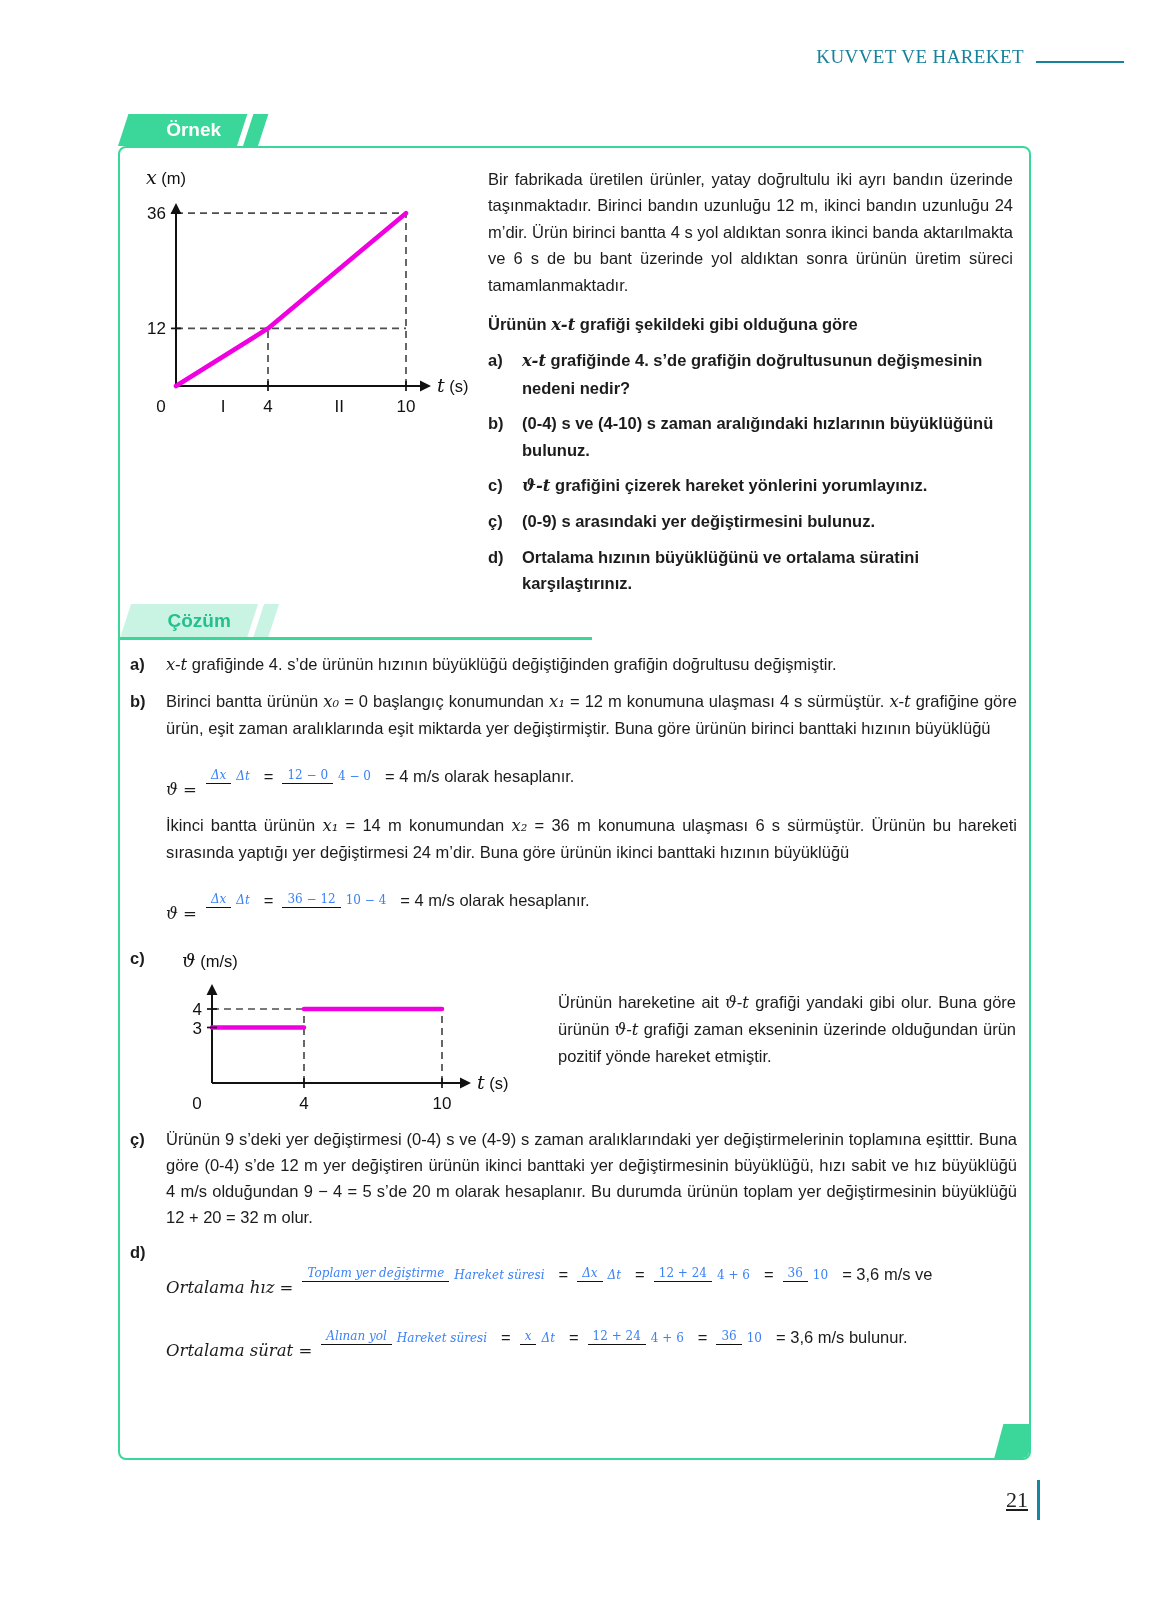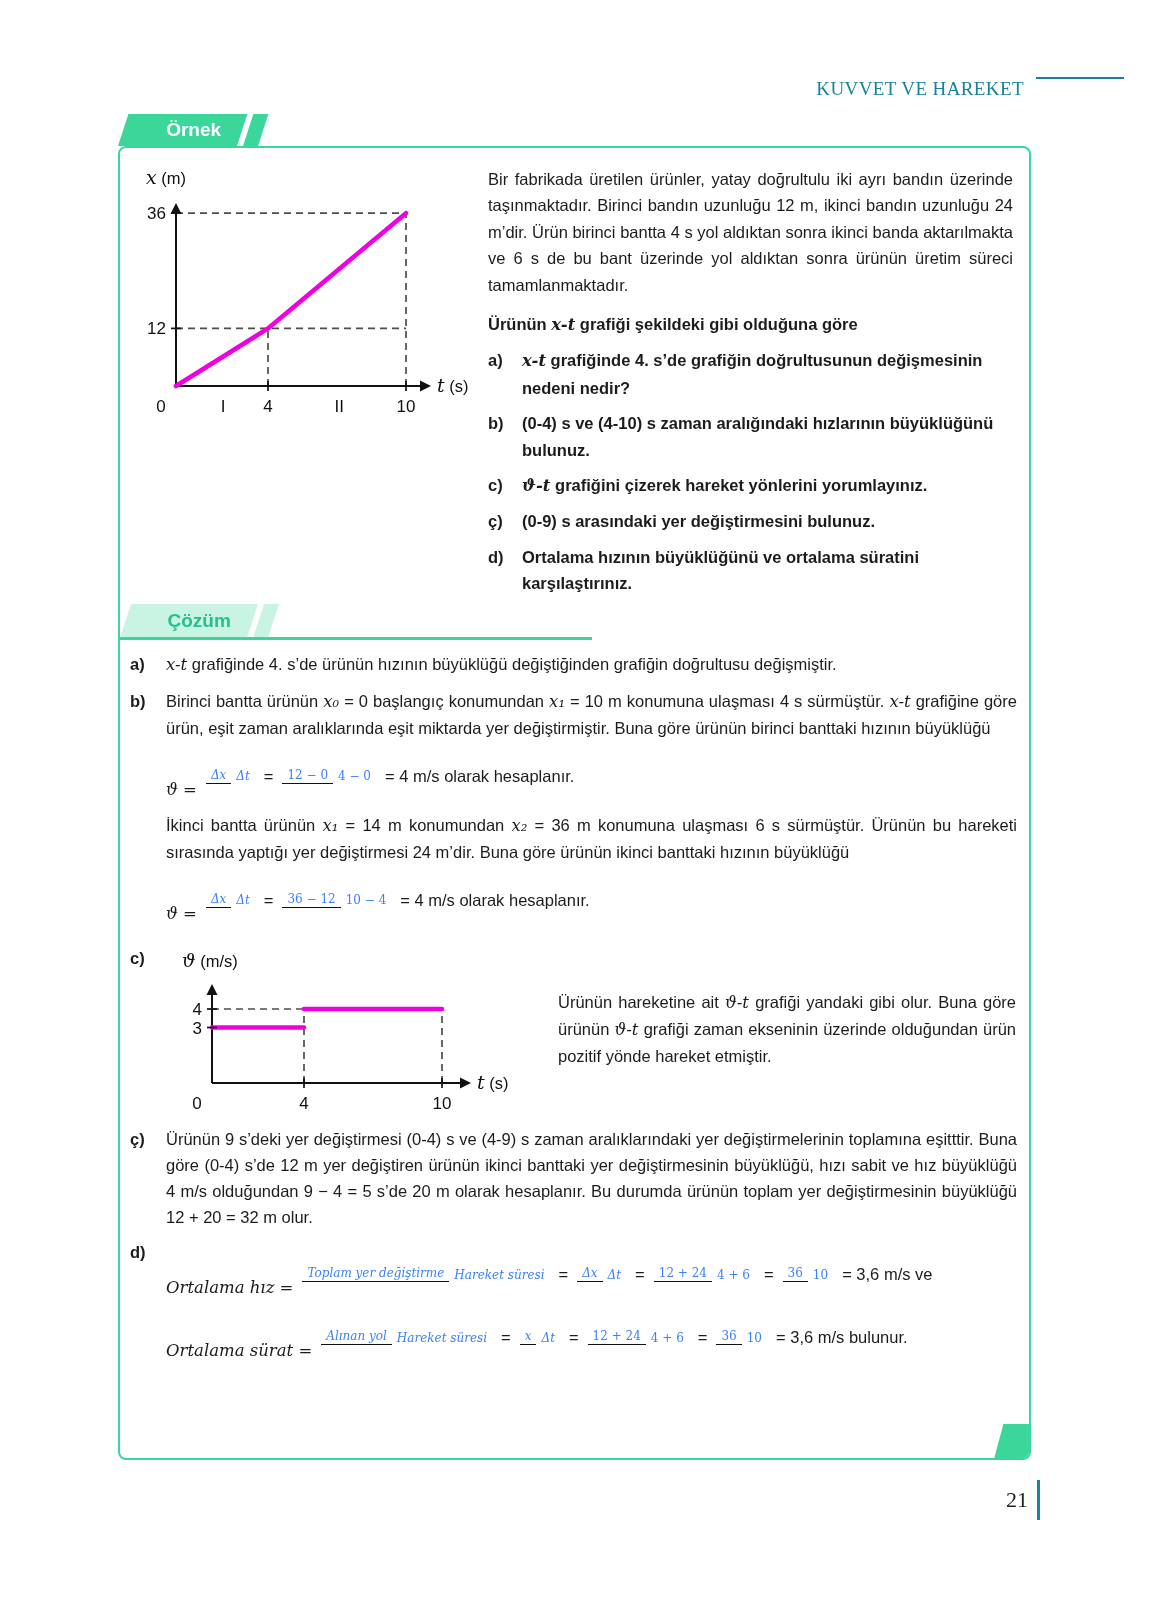--- a/index.html
+++ b/index.html
@@ -1,21 +1,21 @@
 <!DOCTYPE html>
 <html><head>
 <meta charset="utf-8">
 <style>
   html,body{margin:0;padding:0;background:#ffffff;}
   .page{position:relative;width:1152px;height:1624px;background:#fff;overflow:hidden;
         font-family:"Liberation Sans",sans-serif;color:#1c1c1c;}
 
   
   .page-header{position:absolute;top:46px;right:28px;display:flex;align-items:center;gap:12px;}
-  .header-title{font-family:"Liberation Serif",serif;font-size:19px;letter-spacing:.4px;color:#17839B;margin-top:32px;}
+  .header-title{font-family:"Liberation Serif",serif;font-size:19px;letter-spacing:.4px;color:#17839B;}
   .header-rule{width:88px;height:0;border-top:2px solid #17839B;margin-top:10px;}
 
   
   .tab{position:relative;transform:skewX(-18deg);transform-origin:bottom left;
        display:flex;align-items:center;justify-content:center;}
   .tab .tab-label{transform:skewX(18deg);font-weight:bold;font-size:19px;}
   .tab .tab-slash{position:absolute;top:0;bottom:0;right:15px;width:6px;background:#fff;}
   .example-tab{position:absolute;top:114px;left:118px;width:140px;height:32px;background:#3BD79A;}
   .example-tab .tab-label{color:#ffffff;}
 
@@ -57,21 +57,21 @@
   .c-flex{display:flex;align-items:flex-start;}
   .c-side{width:458px;margin-left:24px;margin-top:44px;text-align:justify;}
 
   .d-formulas{margin-top:2px;}
 
   .corner{position:absolute;right:-1px;bottom:-1px;width:36px;height:35px;background:#3BD79A;
           clip-path:polygon(26% 0,100% 0,100% 100%,0 100%);}
 
   
   .page-footer{position:absolute;top:1480px;left:0;width:1040px;display:flex;
-               justify-content:flex-end;align-items:center;gap:9px;}
+               justify-content:flex-end;align-items:center;gap:9px;text-decoration:underline;}
   .page-num{font-family:"Liberation Serif",serif;font-size:22px;color:#222;}
   .footer-bar{width:3px;height:40px;background:#1587A0;}
 
   svg{display:block;}
 </style>
 </head>
 <body>
 
 <div class="page">
 
@@ -153,21 +153,21 @@
     <div class="sol-body">
 
       <div class="sol-item">
         <span class="lbl">a)</span>
         <div class="body"><span></span><span class="mi">x-t</span><span> grafiğinde 4. s’de ürünün hızının büyüklüğü değiştiğinden grafiğin doğrultusu değişmiştir.</span></div>
       </div>
 
       <div class="sol-item">
         <span class="lbl">b)</span>
         <div class="body">
-          <div><span>Birinci bantta ürünün </span><span class="mi">x₀</span><span> = 0 başlangıç konumundan </span><span class="mi">x₁</span><span> = 10 m konumuna ulaşması 4 s sürmüştür. </span><span class="mi">x-t</span><span> grafiğine göre ürün, eşit zaman aralıklarında eşit miktarda yer değiştirmiştir. Buna göre ürünün birinci banttaki hızının büyüklüğü</span></div>
+          <div><span>Birinci bantta ürünün </span><span class="mi">x₀</span><span> = 0 başlangıç konumundan </span><span class="mi">x₁</span><span> = 12 m konumuna ulaşması 4 s sürmüştür. </span><span class="mi">x-t</span><span> grafiğine göre ürün, eşit zaman aralıklarında eşit miktarda yer değiştirmiştir. Buna göre ürünün birinci banttaki hızının büyüklüğü</span></div>
           <div class="formula">
               <span class="mi">ϑ =</span>
               <span class="frac it">
                 <span class="num">Δx</span>
                 <span class="den">Δt</span>
               </span>
               <span class="plain">=</span>
               <span class="frac">
                 <span class="num">12 − 0</span>
                 <span class="den">4 − 0</span>

